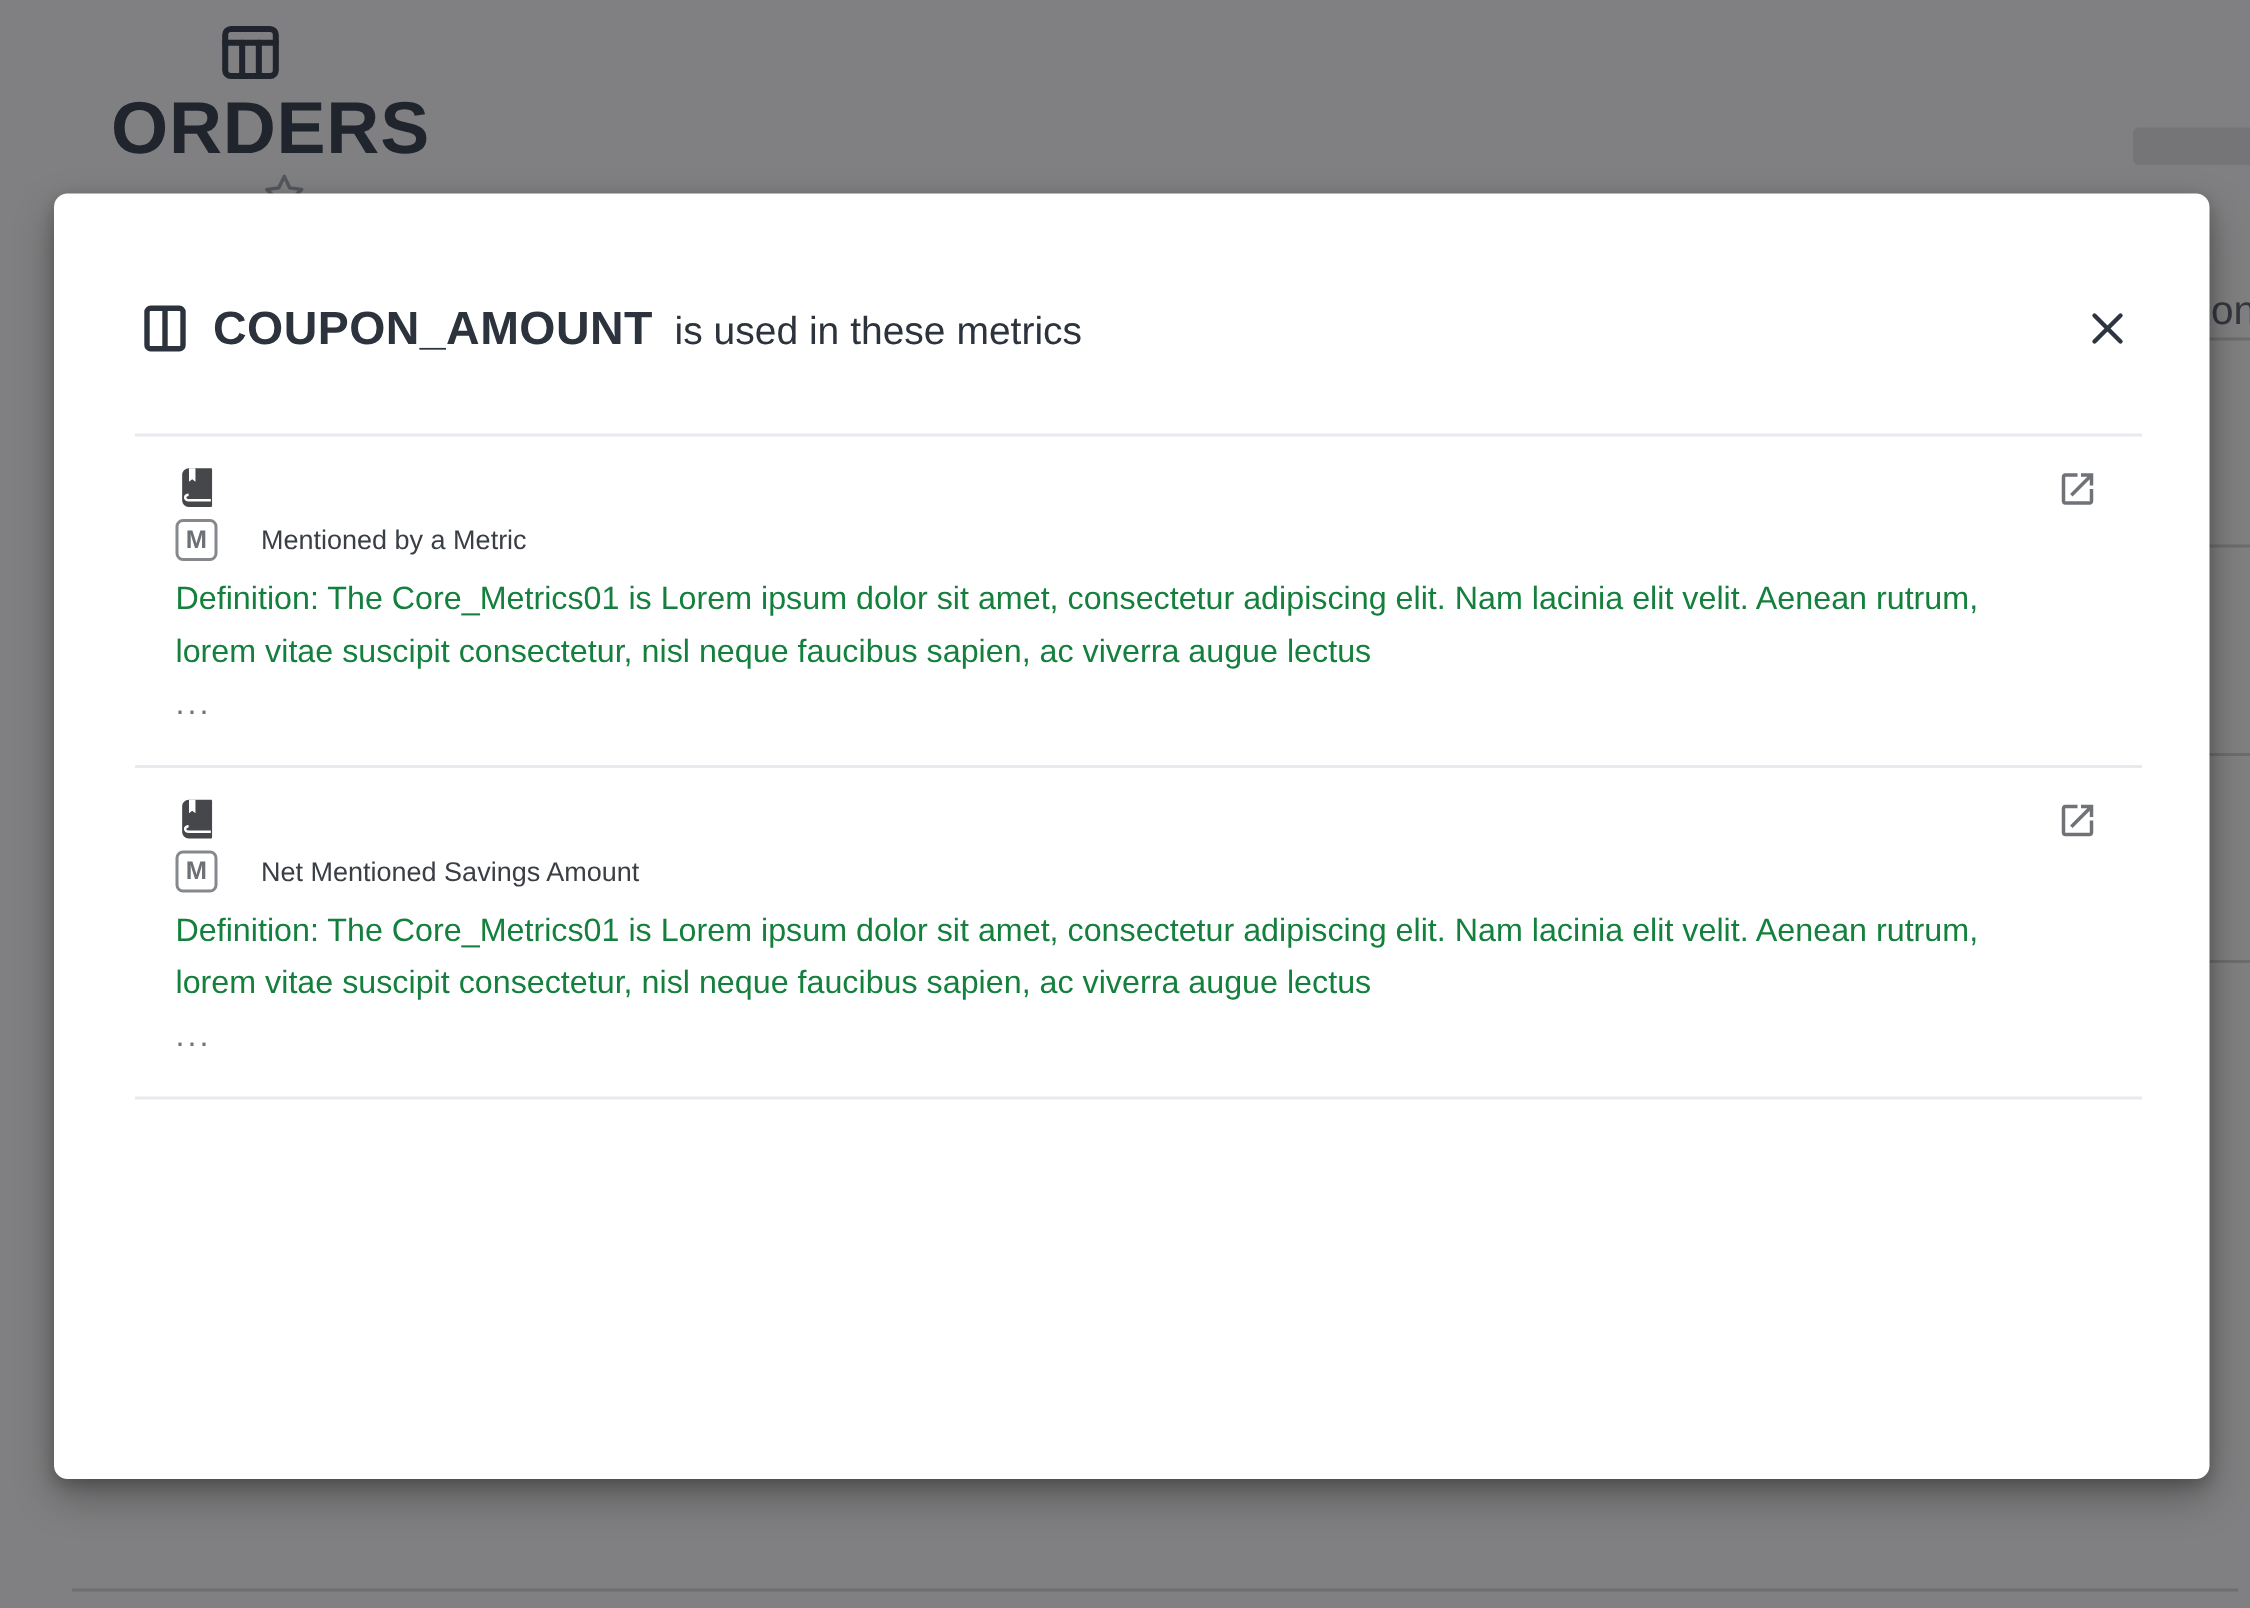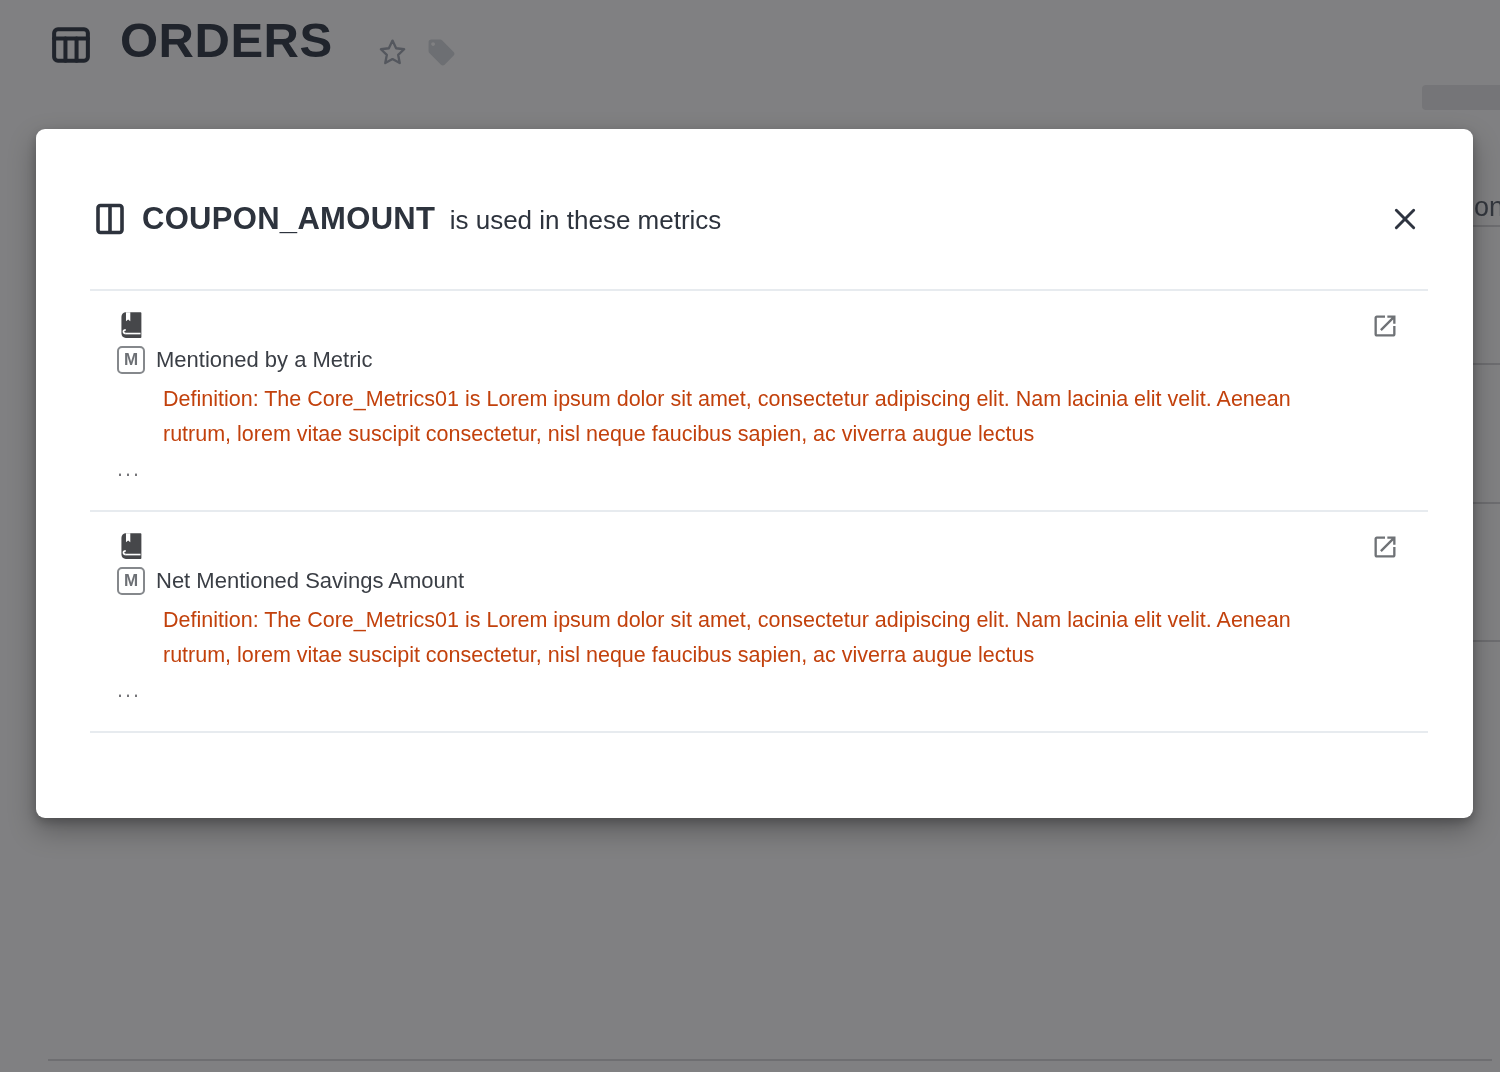--- a/index.html
+++ b/index.html
@@ -8,21 +8,21 @@
     font-family:"Liberation Sans","DejaVu Sans",sans-serif;
     background:#808082;
     position:relative;
   }
 
   
   .backdrop { position:absolute; inset:0; }
 
   .page-header {
     position:absolute; left:48px; top:12px;
-    display:flex; align-items:flex-end;
+    display:flex; align-items:center;flex-direction:column;
   }
   .table-icon { width:46px; height:46px; display:block; }
   .page-title {
     margin-left:26px;
     font-size:49px; font-weight:700; letter-spacing:0.5px;
     color:#20242c; line-height:56px;
   }
   .hdr-action { margin-left:44px; width:31px; height:31px; display:block; cursor:pointer; }
   .hdr-action + .hdr-action { margin-left:18px; }
 
@@ -38,21 +38,21 @@
   .bg-row-line { position:absolute; left:1471px; right:0; height:2px; background:#6d6d70; }
   .bg-row-line.r1 { top:225px; }
   .bg-row-line.r2 { top:363px; }
   .bg-row-line.r3 { top:502px; }
   .bg-row-line.r4 { top:640px; }
   .bg-bottom-line { position:absolute; left:48px; right:8px; top:1059px; height:2px; background:#6e6e71; }
 
   
   .modal {
     position:absolute; left:36px; top:129px;
-    width:1437px; height:689px;
+    width:1437px; height:857px;
     background:#ffffff; border-radius:9px;
     box-shadow:0 12px 28px rgba(0,0,0,0.30), 0 4px 10px rgba(0,0,0,0.20);
   }
   .modal-header {
     display:flex; align-items:center;
     padding:72px 50px 0 56px;
   }
   .columns-icon { width:36px; height:36px; flex:0 0 auto; display:block; }
   .modal-title { margin-left:14px; flex:1 1 auto; white-space:nowrap; overflow:hidden; }
   .modal-title .term { font-size:31px; font-weight:700; color:#2d333d; letter-spacing:0.3px; }
@@ -77,26 +77,26 @@
   }
   .book-icon { width:28px; height:31px; display:block; }
   .item-title-row { display:flex; align-items:center; margin-top:5px; }
   .m-badge {
     width:28px; height:28px; flex:0 0 auto;
     border:2.5px solid #85888c; border-radius:5px;
     display:flex; align-items:center; justify-content:center;
     font-size:17px; font-weight:700; color:#6d7075;
   }
   .item-title {
-    margin-left:11px;
-    font-size:22px; font-weight:400; color:#3a3e45;
+    margin-left:29px;
+    font-size:18px; font-weight:400; color:#3a3e45;
   }
   .item-definition {
     margin-top:8px; max-width:1268px;
-    font-size:21.5px; line-height:35px; color:#c2410c;margin-left:46px;
+    font-size:21.5px; line-height:35px; color:#15803d;
   }
   .item-ellipsis { font-size:21.5px; line-height:35px; color:#757579; letter-spacing:2px; }
   .ext-link {
     position:absolute; top:21px; right:74px;
     width:28px; height:28px; cursor:pointer;
   }
   .ext-link svg { width:28px; height:28px; display:block; }
 </style>
 </head>
 <body>

